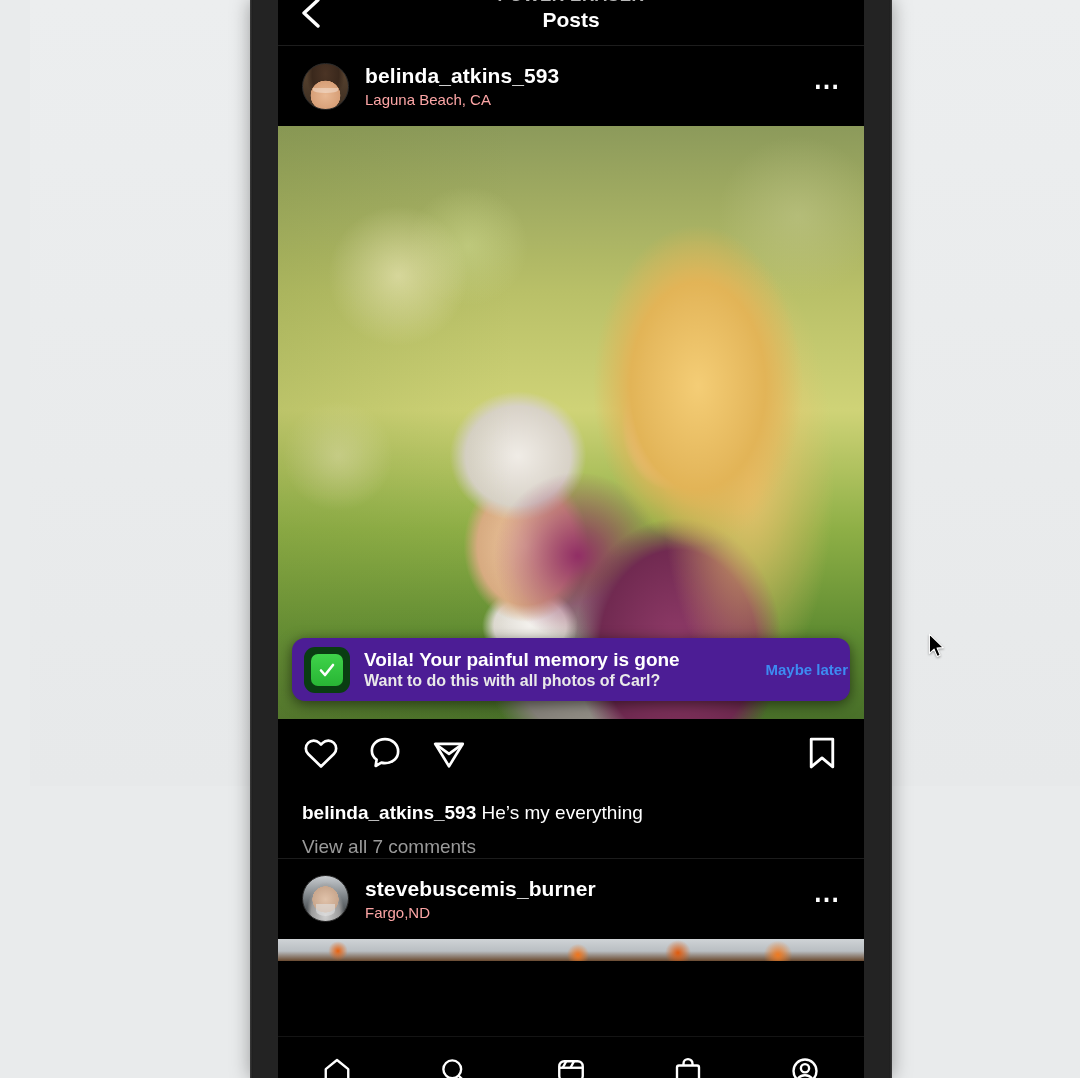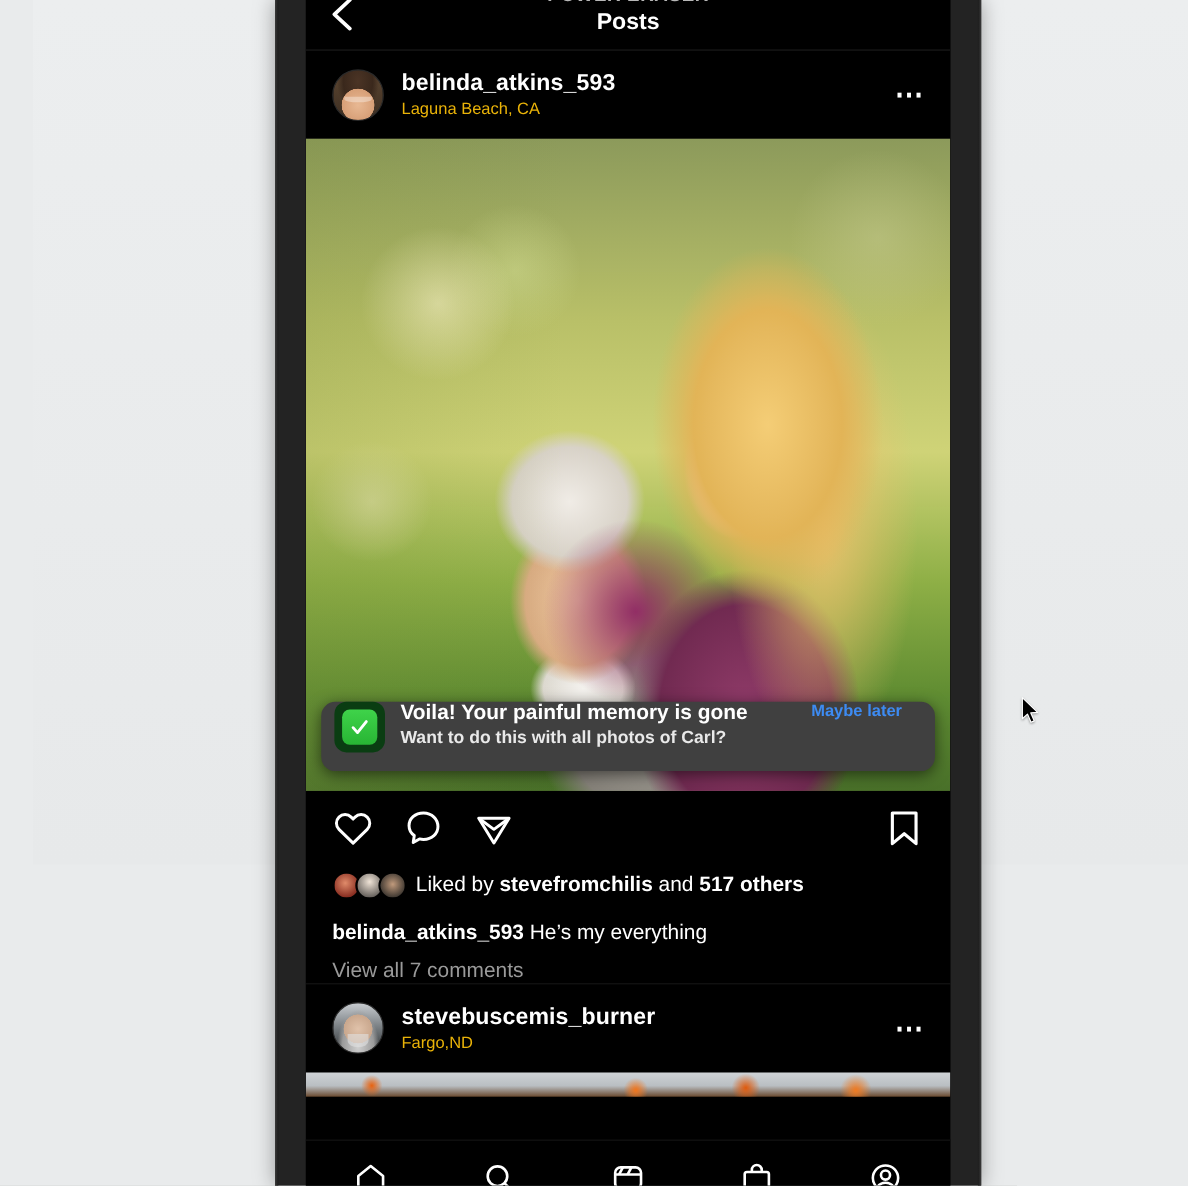--- a/index.html
+++ b/index.html
@@ -141,21 +141,21 @@
   }
   .post-username {
     color: #fff;
     font-size: 21px;
     font-weight: 700;
     letter-spacing: .1px;
     line-height: 1.15;
     cursor: pointer;
   }
   .post-location {
-    color: #eab308;
+    color: #fca5a5;
     font-size: 15px;
     font-weight: 400;
     margin-top: 3px;
     cursor: pointer;
   }
   .more-dots {
     position: absolute;
     right: 22px;
     top: 50%;
     transform: translateY(-50%);
@@ -210,24 +210,25 @@
     background: linear-gradient(90deg, rgba(120,140,60,.22) 0%, rgba(0,0,0,0) 40%);
   }
 
   
   #notification-toast {
     position: absolute;
     left: 14px;
     bottom: 18px;
     width: 558px;
     height: 63px;
-    background: #404040;
+    background: #4c1d95;
     border-radius: 13px;
     display: flex;
-    padding: 0 30px 0 12px;
+    align-items: center;
+    padding: 0 2px 0 12px;
     box-shadow: 0 3px 14px rgba(0,0,0,.55);
   }
   #toast-app-icon {
     width: 46px; height: 46px;
     border-radius: 11px;
     background: #0a3d12;
     display: flex;
     align-items: center;
     justify-content: center;
     flex: 0 0 46px;
@@ -451,28 +452,20 @@
               <path d="M3.3 6.2 12 12.6l8.7-6.4" fill="none" stroke="#ffffff" stroke-width="1.7" stroke-linejoin="round"></path>
             </svg>
           </div>
           <div class="action-btn save">
             <svg width="36" height="38" viewBox="0 0 20 24">
               <path d="M3.2 3.2h13.6v17.6L10 15.1 3.2 20.8z" fill="none" stroke="#ffffff" stroke-width="1.8" stroke-linejoin="round"></path>
             </svg>
           </div>
         </div>
 
-        <div class="likes-row">
-          <div class="liker-stack">
-            <div class="mini m1"></div>
-            <div class="mini m2"></div>
-            <div class="mini m3"></div>
-          </div>
-          <div class="likes-text"><span>Liked by </span><b>stevefromchilis</b><span> and </span><b>517 others</b></div>
-        </div>
 
         <div class="caption-row"><span class="cap-user">belinda_atkins_593</span><span class="cap-text"> </span><span class="cap-text">He’s my everything</span></div>
 
         <div class="comments-link">View all 7 comments</div>
       </div>
 
       <div class="post-divider"></div>
 
       <div class="post">
         <div class="post-header">

